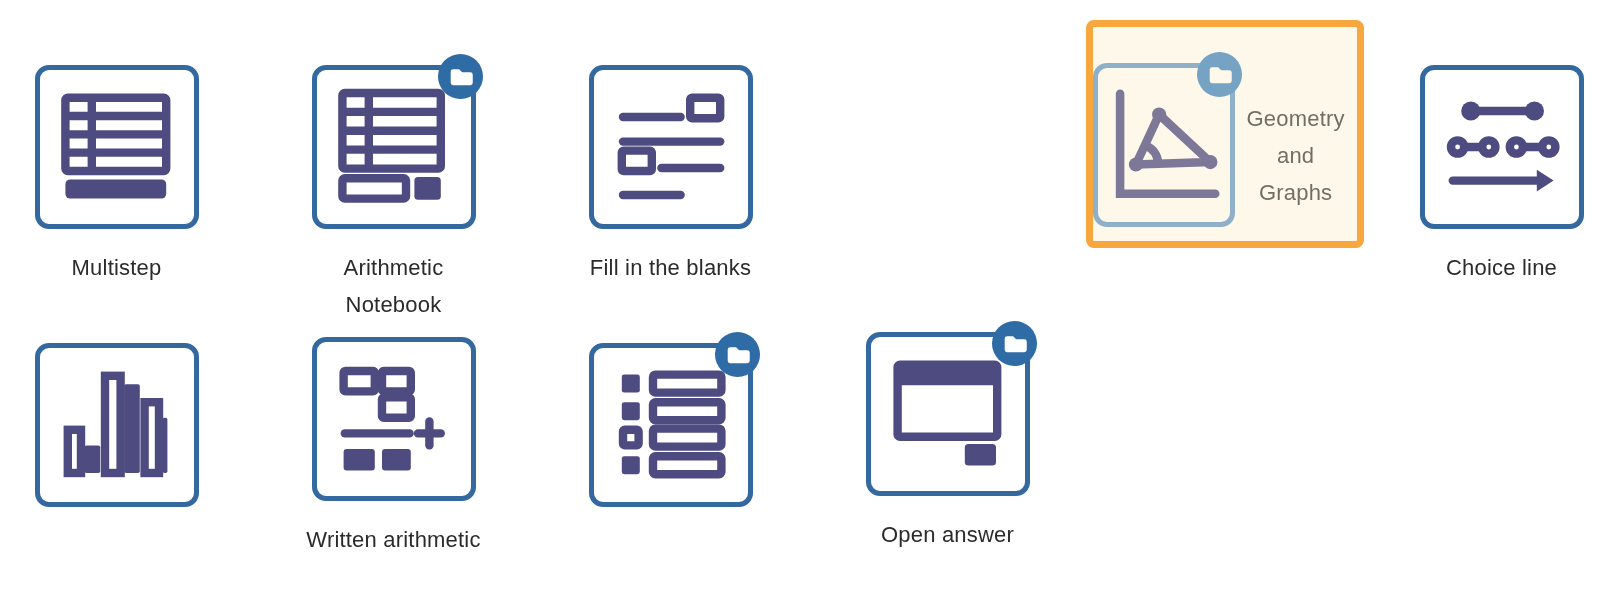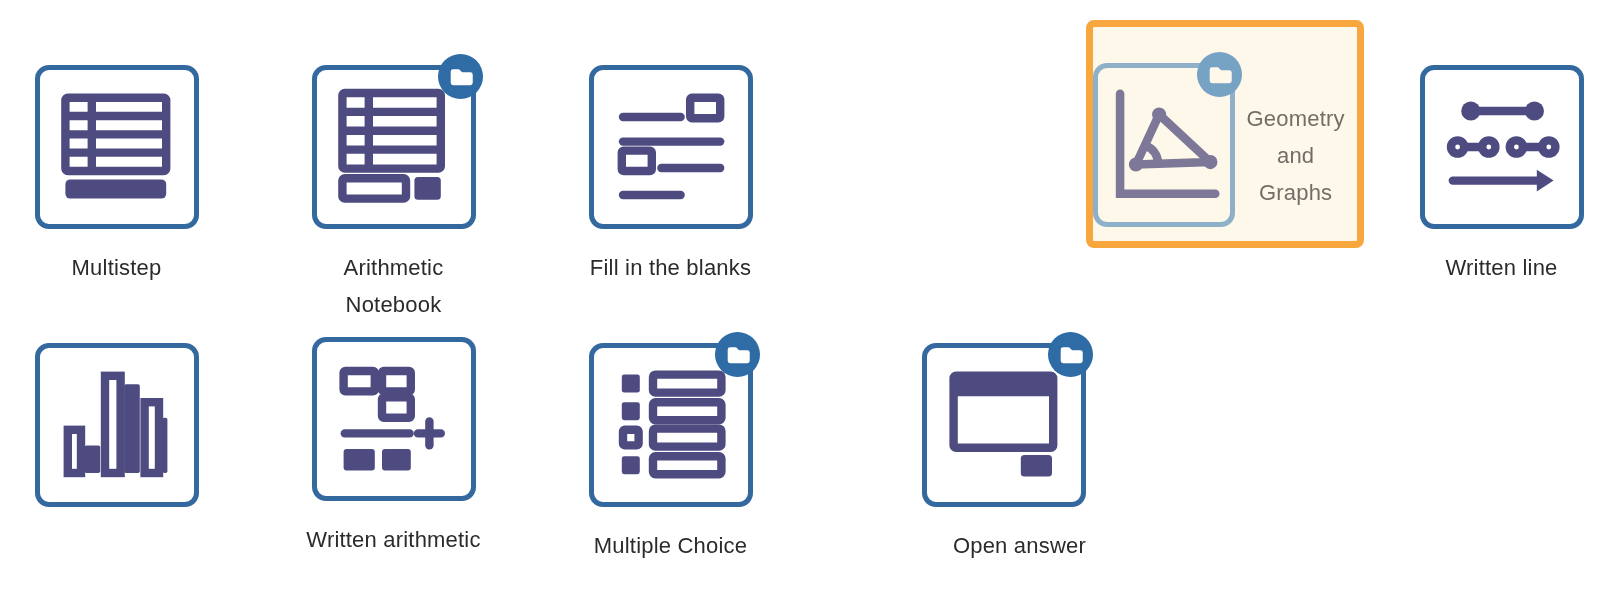--- a/index.html
+++ b/index.html
@@ -122,21 +122,21 @@
         <line class="s rc" x1="13" y1="50" x2="39" y2="50" stroke-width="5"></line>
         <circle class="sf" cx="13" cy="50" r="5.5" stroke-width="5"></circle>
         <circle class="sf" cx="39" cy="50" r="5.5" stroke-width="5"></circle>
         <line class="s rc" x1="62" y1="50" x2="89" y2="50" stroke-width="5"></line>
         <circle class="sf" cx="62" cy="50" r="5.5" stroke-width="5"></circle>
         <circle class="sf" cx="89" cy="50" r="5.5" stroke-width="5"></circle>
         <line class="s rc" x1="9" y1="78" x2="80" y2="78" stroke-width="6"></line>
         <polygon class="f" points="79,69 93,78 79,87"></polygon>
       </svg>
     </div>
-    <div class="label">Written line</div>
+    <div class="label">Choice line</div>
   </div>
 
   <div class="cell" style="left:-22px;top:343px;">
     <div class="tile">
       <svg class="icon-svg" width="120" height="120" viewBox="0 0 100 100">
         <rect class="s" x="9" y="54" width="11" height="36" stroke-width="6"></rect>
         <rect class="f" x="23" y="67" width="13" height="23" rx="1.5"></rect>
         <rect class="s" x="40" y="9" width="13" height="81" stroke-width="6"></rect>
         <rect class="f" x="56" y="16" width="13" height="74" rx="1.5"></rect>
         <rect class="s" x="73" y="31" width="12" height="59" stroke-width="6"></rect>
@@ -171,24 +171,23 @@
         <rect class="s" x="35" y="8" width="57" height="15" rx="2" stroke-width="6.5"></rect>
         <rect class="s" x="35" y="31" width="57" height="15" rx="2" stroke-width="6.5"></rect>
         <rect class="s" x="35" y="53" width="57" height="15" rx="2" stroke-width="6.5"></rect>
         <rect class="s" x="35" y="76" width="57" height="15" rx="2" stroke-width="6.5"></rect>
       </svg>
       <svg class="badge" viewBox="0 0 48 48">
         <circle cx="24" cy="24" r="23" fill="#2f6ca6"></circle>
         <path fill="#ffffff" d="M14 19 a2.5 2.5 0 0 1 2.5-2.5 h6 l3.2 3.2 h8.3 a2.5 2.5 0 0 1 2.5 2.5 v8.3 a2.5 2.5 0 0 1 -2.5 2.5 H16.5 a2.5 2.5 0 0 1 -2.5-2.5 z"></path>
       </svg>
     </div>
-    <div class="label">Multiple Choice</div>
-  </div>
-
-  <div class="cell" style="left:809px;top:343px;align-items:flex-end;">
+  </div>
+
+  <div class="cell" style="left:809px;top:332px;">
     <div class="tile">
       <svg class="icon-svg" width="120" height="120" viewBox="0 0 100 100">
         <rect class="s" x="8" y="9" width="83" height="60" rx="2"></rect>
         <path class="f" d="M8 26 v-15 a2 2 0 0 1 2-2 h79 a2 2 0 0 1 2 2 v15 z"></path>
         <rect class="f" x="64" y="75" width="26" height="18" rx="3"></rect>
       </svg>
       <svg class="badge" viewBox="0 0 48 48">
         <circle cx="24" cy="24" r="23" fill="#2f6ca6"></circle>
         <path fill="#ffffff" d="M14 19 a2.5 2.5 0 0 1 2.5-2.5 h6 l3.2 3.2 h8.3 a2.5 2.5 0 0 1 2.5 2.5 v8.3 a2.5 2.5 0 0 1 -2.5 2.5 H16.5 a2.5 2.5 0 0 1 -2.5-2.5 z"></path>
       </svg>

